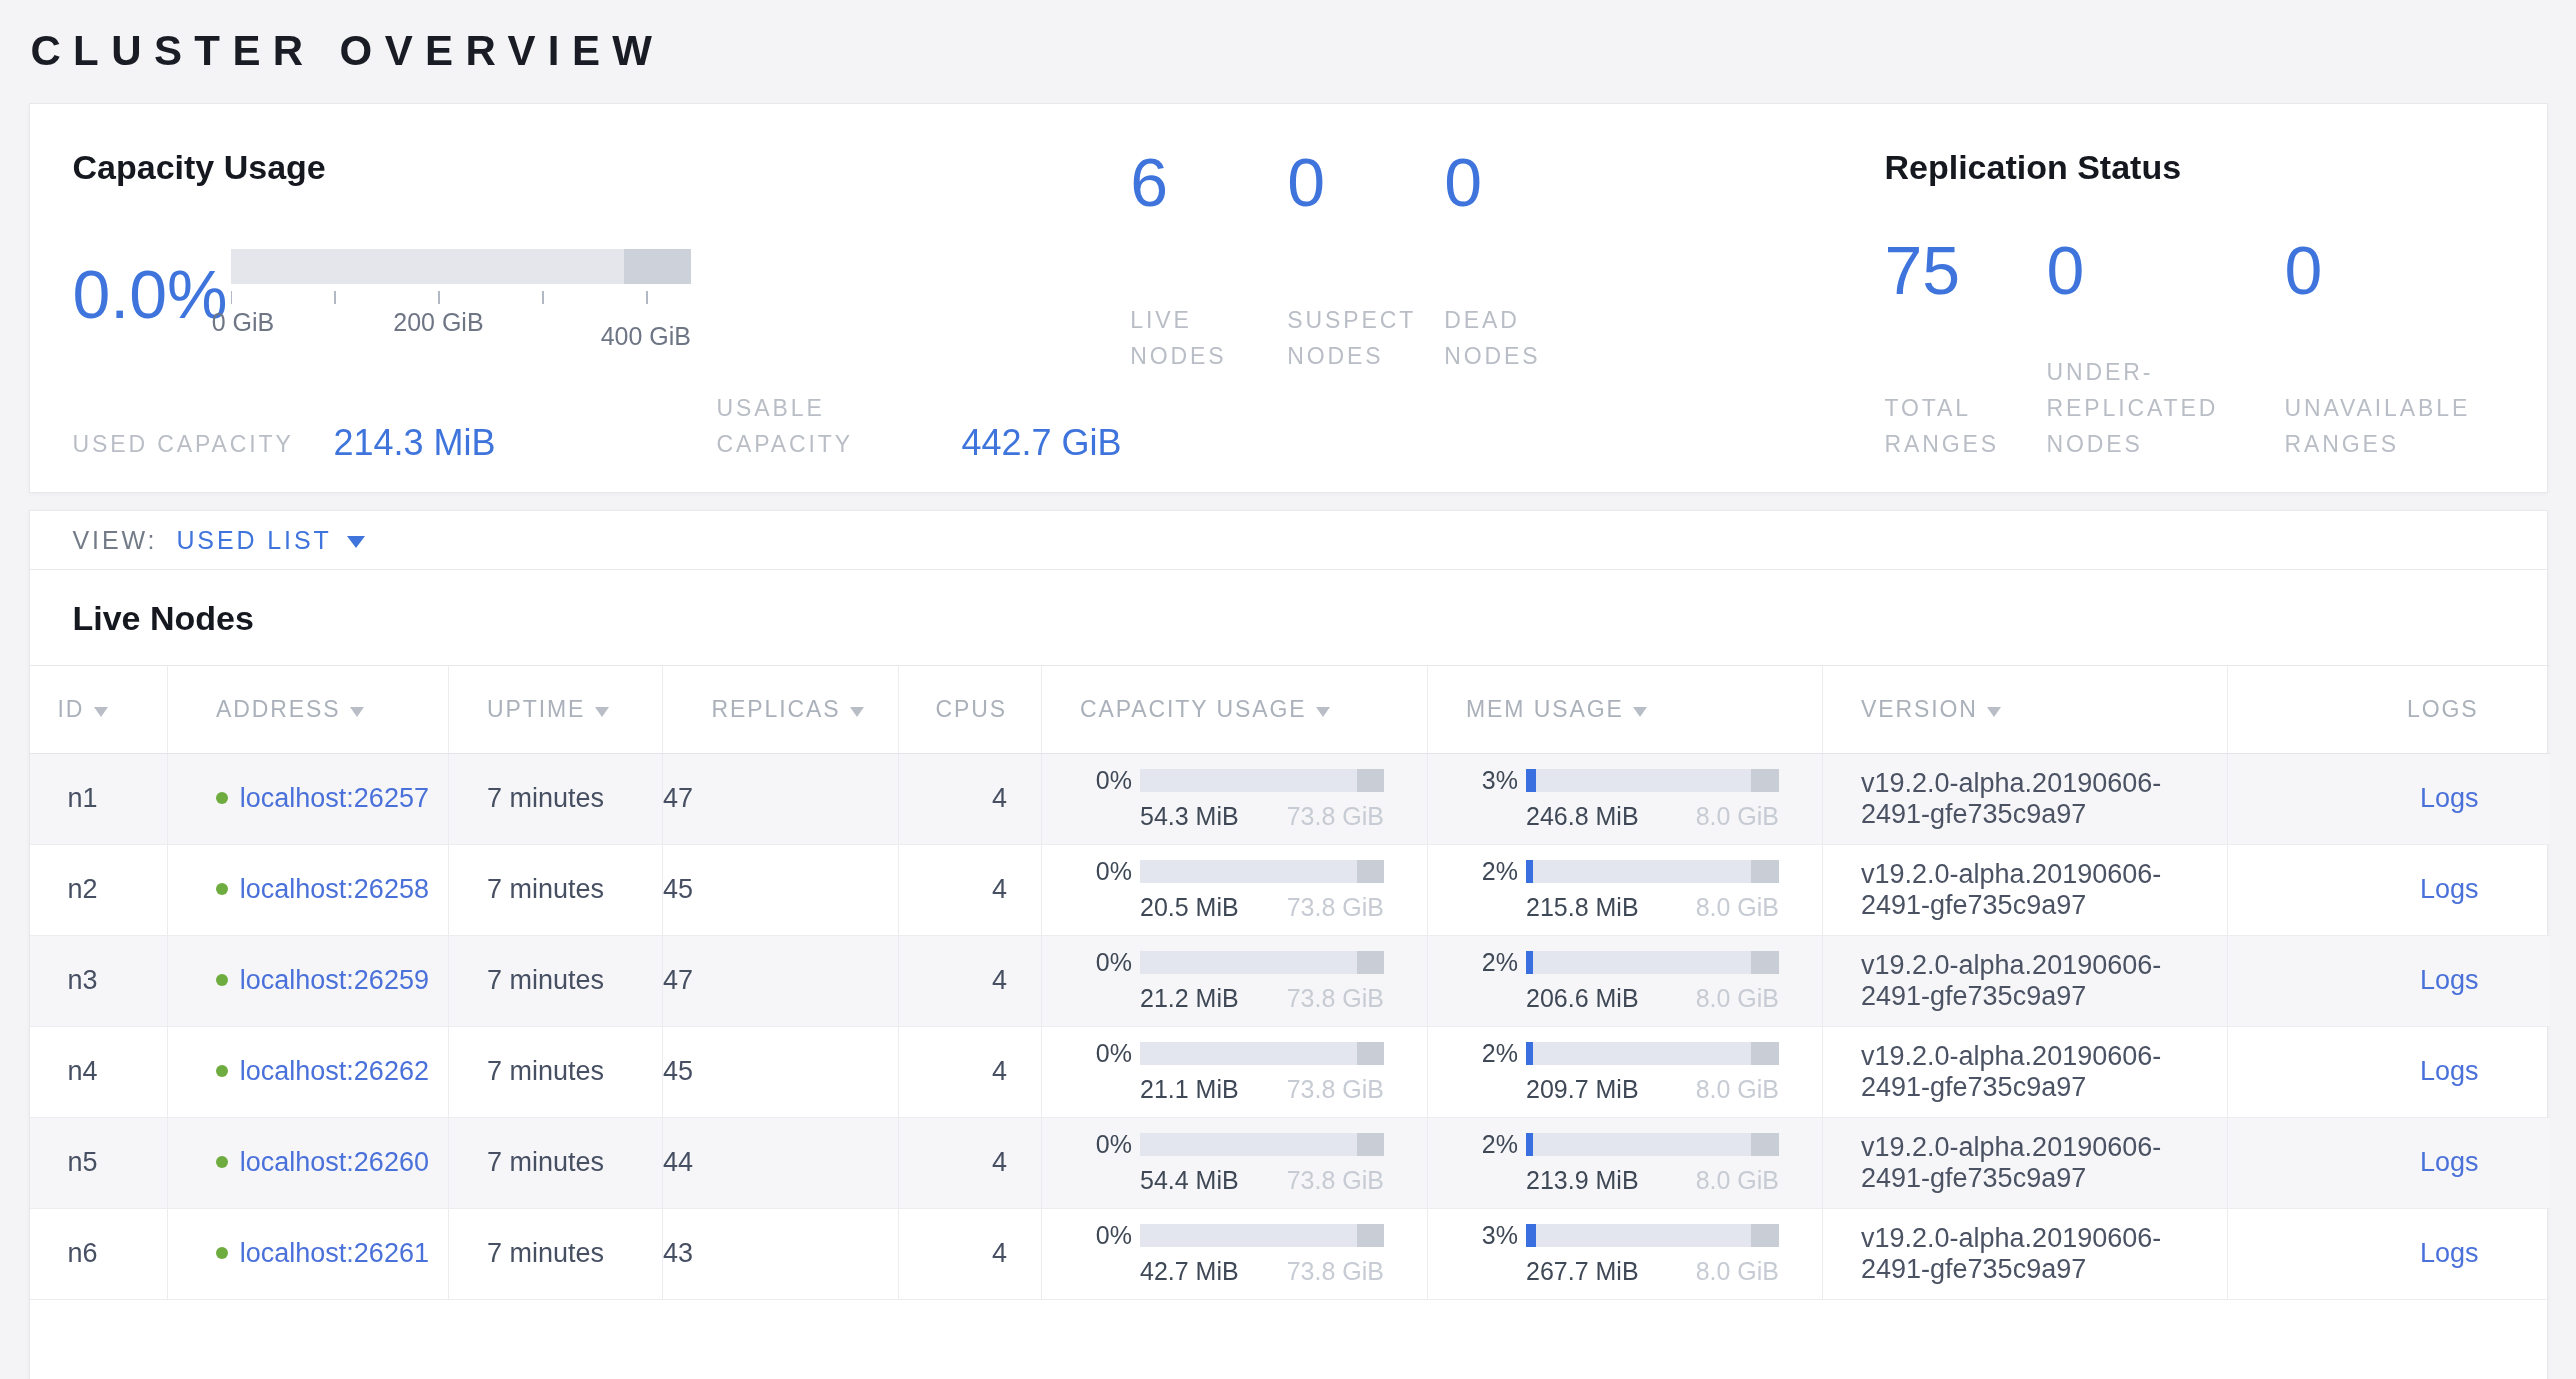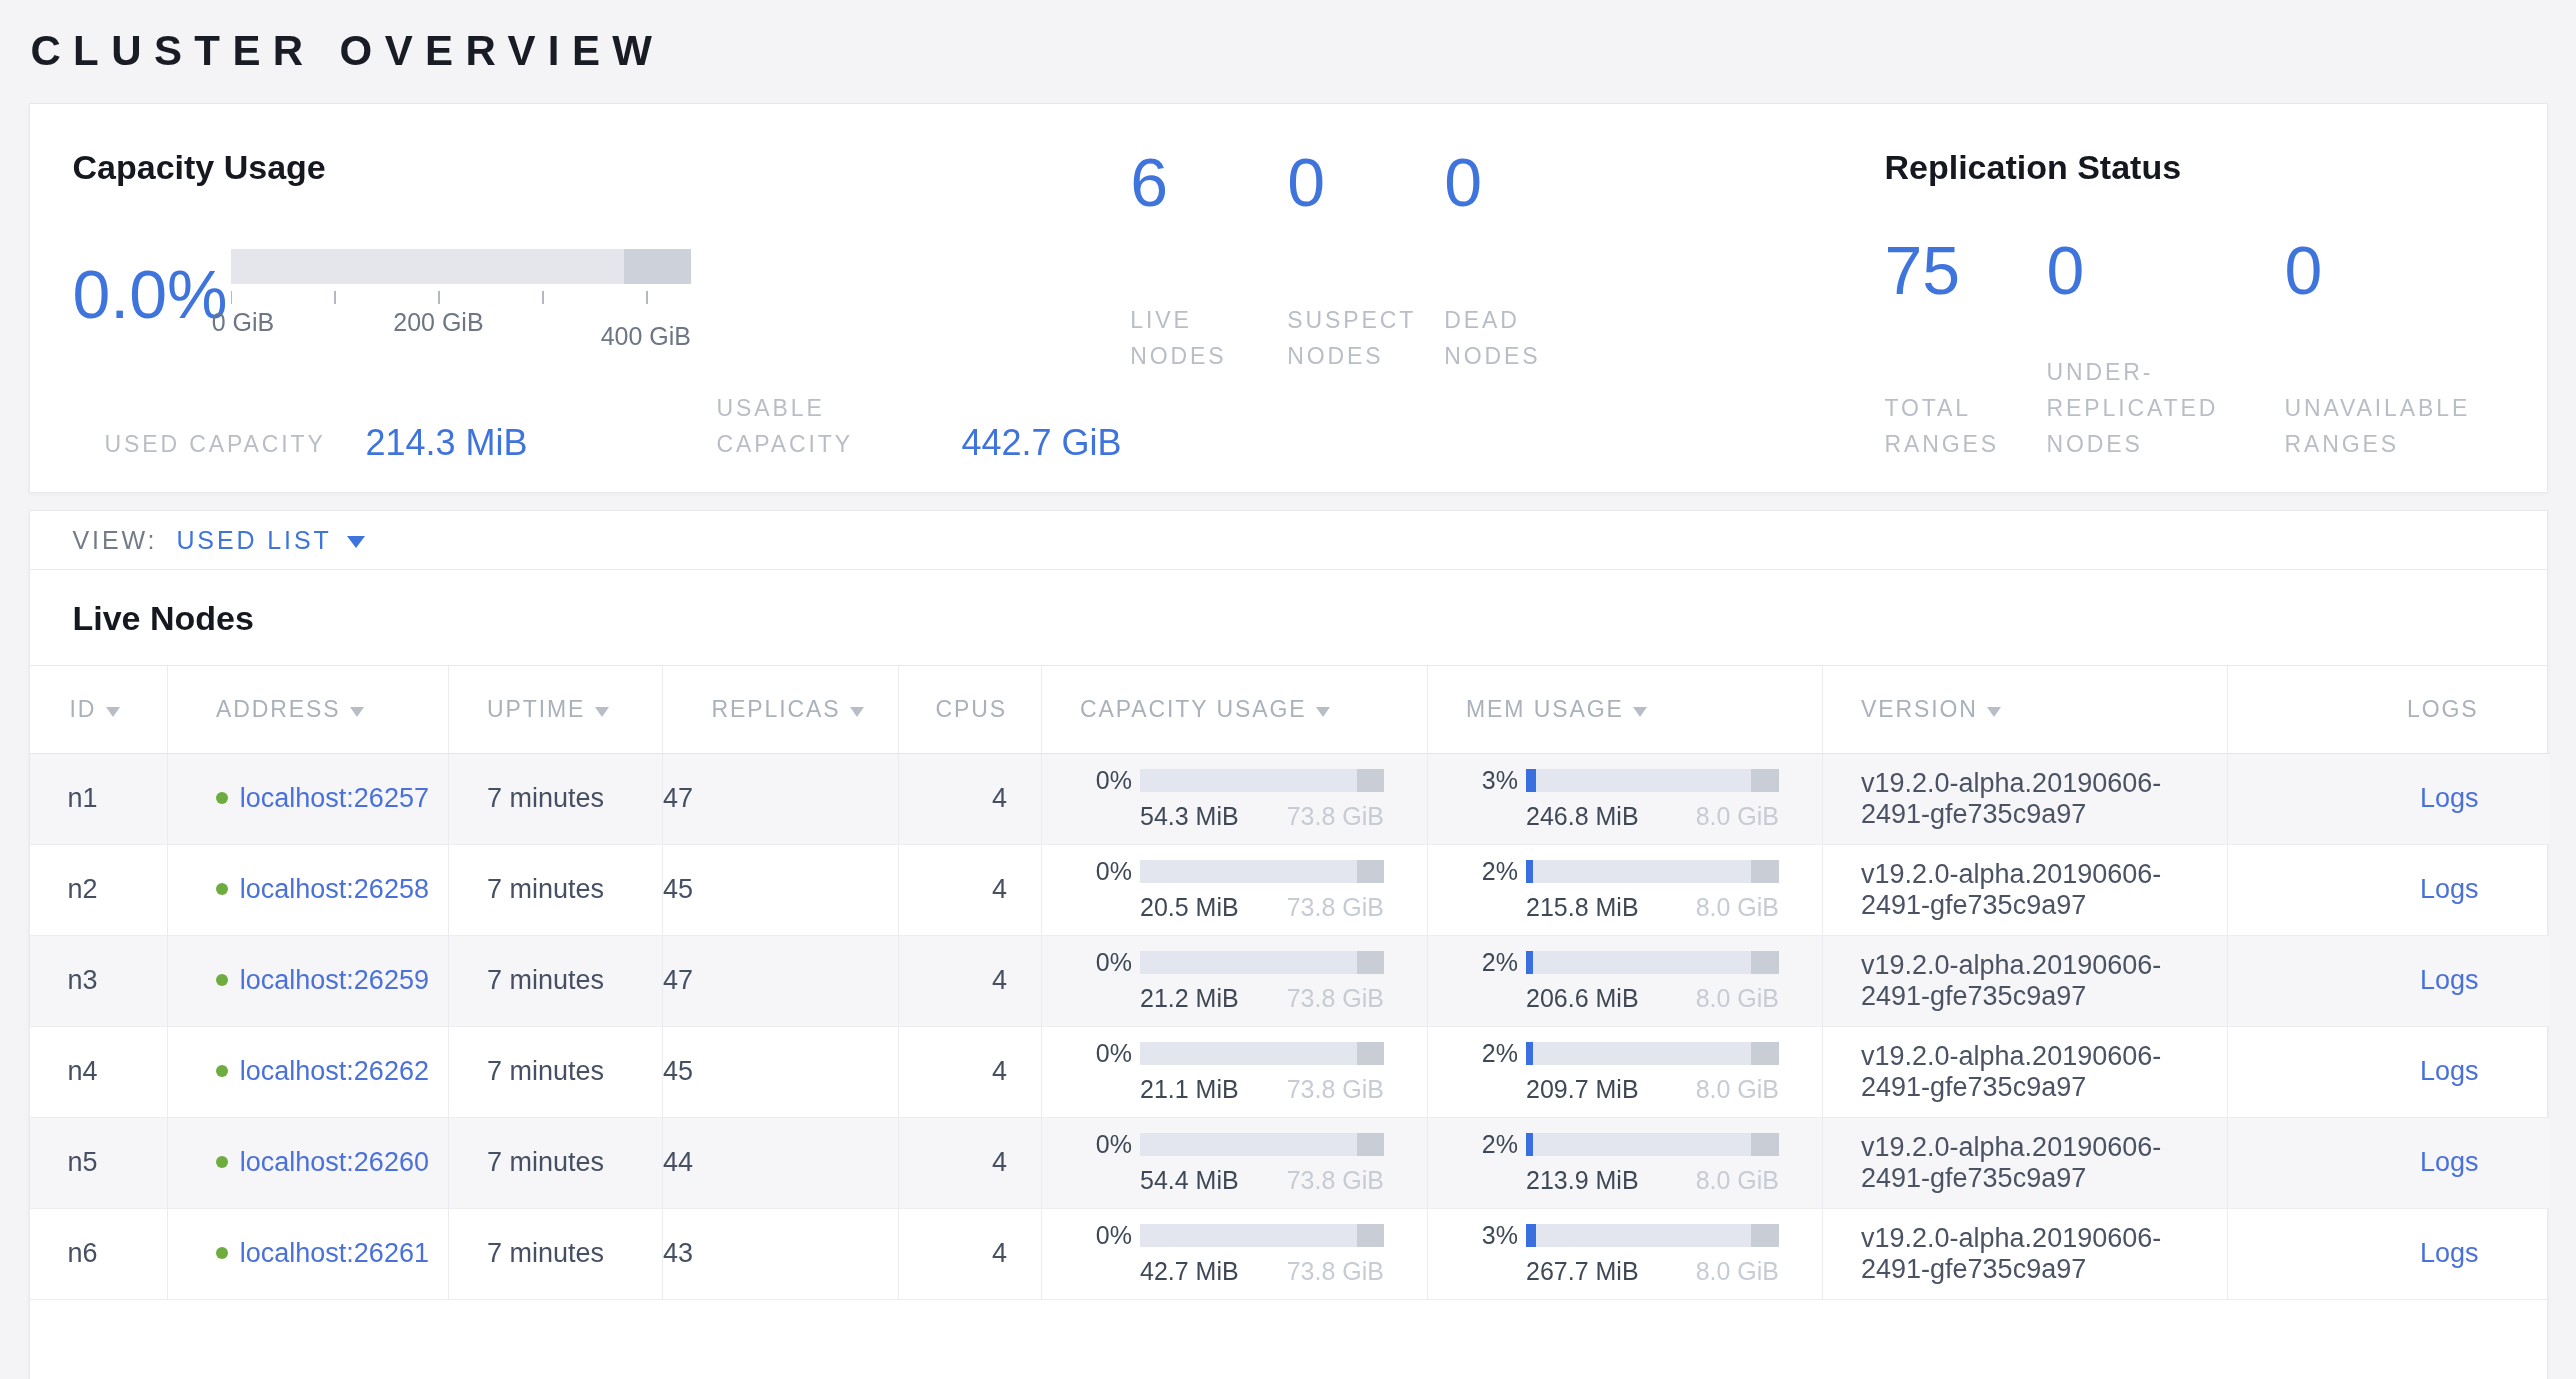--- a/index.html
+++ b/index.html
@@ -36,21 +36,21 @@
   .cap-ticks .tick { position:absolute; top:0; width:1.9px; height:12.4px; background:#b3b9c4; }
   .cap-axis { position:relative; height:30px; margin-top:2.9px; font-size:25px; color:#6e7584; }
   .cap-axis span { position:absolute; white-space:nowrap; }
   .cap-axis .a0 { left:0; transform:translateX(-30%); }
   .cap-axis .a200 { left:45.2%; transform:translateX(-50%); }
   .cap-axis .a400 { left:90.3%; transform:translateX(-50%);margin-top:14px; }
 
   .cap-stats { display:flex; }
   .cap-stat { display:flex; align-items:flex-end; }
   .cap-stat .stat-label { display:block; }
-  .cap-stat.used .stat-label { width:259px;margin-left:32px; }
+  .cap-stat.used .stat-label { width:259px; }
   .cap-stat.usable .stat-label { width:243px; }
   .cap-stat .stat-value { font-size:36px; color:#3e74dc; line-height:1.1; margin-left:1.9px; }
   .cap-stat.used { width:644px; }
 
   
   .table-card { margin-top:17px; padding-bottom:0; }
   .view-bar { height:59px; display:flex; align-items:center; padding-left:43px; border-bottom:1.9px solid #e9eaec; }
   .view-label { font-size:25px; color:#747b88; letter-spacing:2.9px; }
   .view-select { display:flex; align-items:center; margin-left:19px; cursor:pointer; }
   .view-select .sel-text { font-size:25px; color:#3e74dc; letter-spacing:2.9px; }
@@ -58,21 +58,21 @@
 
   .table-title { font-size:34px; font-weight:700; color:#15181f; margin:28.5px 0 27px 43px; }
 
   table { width:100%; border-collapse:collapse; table-layout:fixed; }
   col.c-id{width:138px} col.c-addr{width:281px} col.c-uptime{width:214px} col.c-repl{width:236px}
   col.c-cpus{width:143px} col.c-cap{width:386px} col.c-mem{width:395px} col.c-ver{width:405px} col.c-logs{width:322px}
   thead th { height:88px; border-top:1px solid #e7e8ea; border-bottom:1px solid #e4e5e8; border-right:1px solid #ebecef;
              font-size:23px; font-weight:400; letter-spacing:1.9px; color:#abb1ba; text-align:left; vertical-align:middle; }
   thead th:last-child { border-right:none; }
   .sort-arrow { display:inline-block; width:0; height:0; border-left:7.6px solid transparent; border-right:7.6px solid transparent; border-top:10.5px solid #b9bec6; margin-left:9.5px; }
-  th.h-id { padding-left:40px; }
+  th.h-id { padding-left:28px; }
   th.h-addr { padding-left:48px; }
   th.h-uptime { padding-left:38px; }
   th.h-repl { text-align:right; padding-right:34px; }
   th.h-cpus { text-align:right; padding-right:34px; }
   th.h-cap { padding-left:38px; }
   th.h-mem { padding-left:38px; }
   th.h-ver { padding-left:38px; }
   th.h-logs { text-align:right; padding-right:71px; }
 
   tbody tr { height:91px; }

